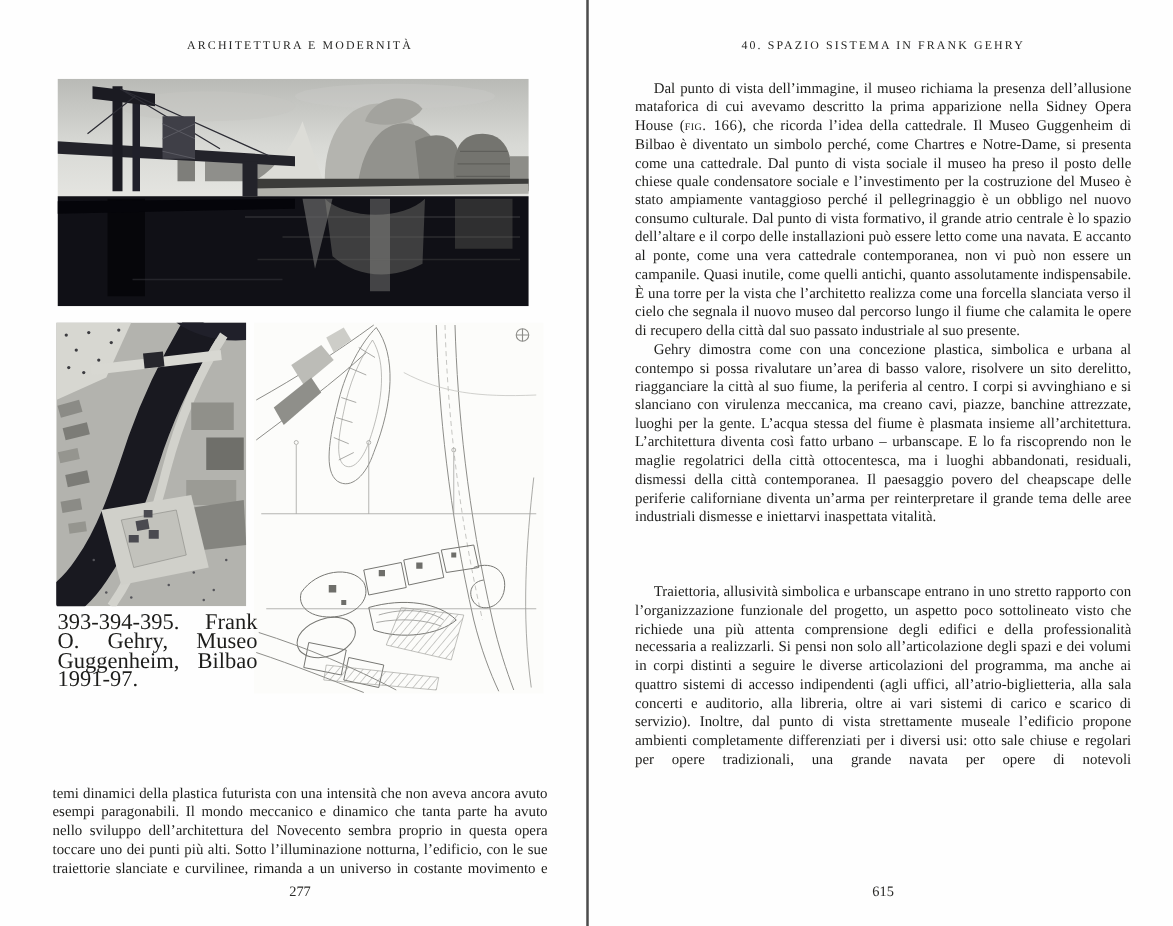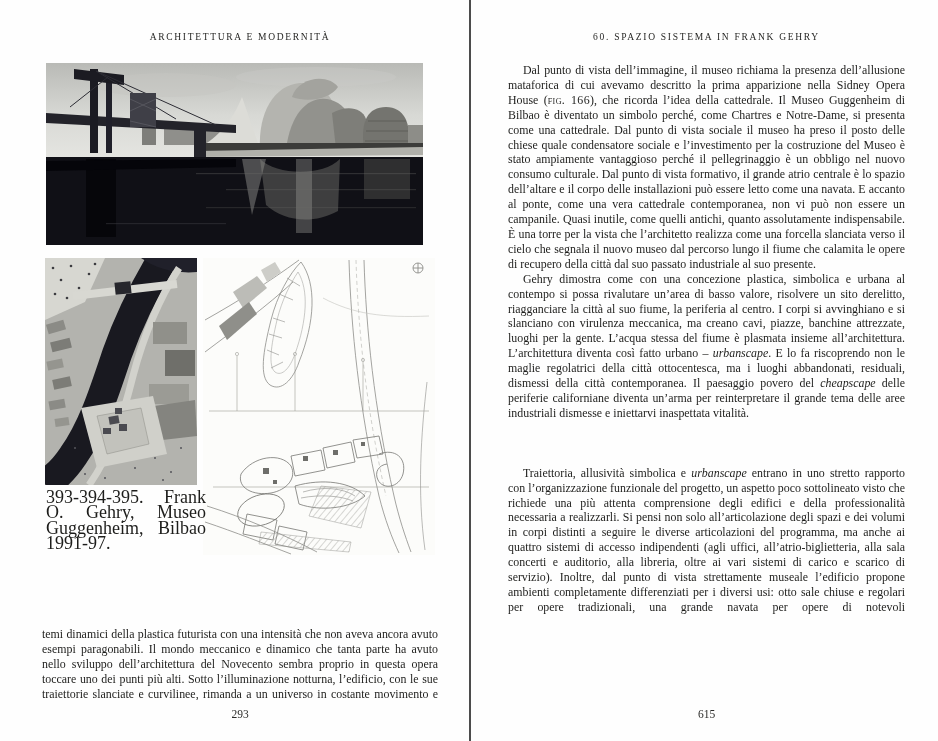--- a/index.html
+++ b/index.html
@@ -17,21 +17,21 @@
   .fig-plan{left:203px;top:258px;width:232px;height:297px;}
   .caption{position:absolute;left:46px;top:490px;width:160px;font-size:18px;
            line-height:15.4px;text-align:justify;color:#1d1d1b;}
   .body-text{position:absolute;font-size:11.9px;line-height:14.9px;text-align:justify;
              color:#1d1d1b;hyphens:auto;-webkit-hyphens:auto;}
   .bt-left{left:42px;top:582px;width:396px;height:118px;overflow:hidden;}
   .bt-right{left:508px;top:63px;width:397px;height:642px;overflow:hidden;}
   .body-text p{margin:0;}
   .body-text p.indent{text-indent:15px;}
   .body-text p.cont{text-align-last:justify;margin-top:45px;}
-  .it{font-style:italic;}
+  .it{}
   .sc{font-variant:small-caps;letter-spacing:.4px;}
   .folio{position:absolute;top:708px;font-size:11.5px;text-align:center;color:#2a2a28;}
   .folio-left{left:42px;width:396px;}
   .folio-right{left:508px;width:397px;}
 </style>
 </head>
 <body>
 
 <div class="spread">
 
@@ -203,27 +203,27 @@
         </g>
       </svg>
     </div>
 
     <div class="caption">393-394-395. Frank O. Gehry, Museo Guggenheim, Bilbao 1991-97.</div>
 
     <div class="body-text bt-left">
         <p class="cont"><span>temi dinamici della plastica futurista con una intensità che non aveva ancora avuto esempi paragonabili. Il mondo meccanico e dinamico che tanta parte ha avuto nello sviluppo dell’architettura del Novecento sembra proprio in questa opera toccare uno dei punti più alti. Sotto l’illuminazione notturna, l’edificio, con le sue traiettorie slanciate e curvilinee, rimanda a un universo in costante movimento e alla creazione di quella “luna meccanica” invocata dai futuristi. Ma seppure la</span></p>
       </div>
 
-    <div class="folio folio-left">293</div>
+    <div class="folio folio-left">277</div>
   </div>
 
   <div class="divider"></div>
 
   <div>
-    <div class="running-head rh-right">60. SPAZIO SISTEMA IN FRANK GEHRY</div>
+    <div class="running-head rh-right">40. SPAZIO SISTEMA IN FRANK GEHRY</div>
 
     <div class="body-text bt-right">
         <p class="indent"><span>Dal punto di vista dell’immagine, il museo richiama la presenza dell’allusione mataforica di cui avevamo descritto la prima apparizione nella Sidney Opera House (</span><span class="sc">fig. 166</span><span>), che ricorda l’idea della cattedrale. Il Museo Guggenheim di Bilbao è diventato un simbolo perché, come Chartres e Notre-Dame, si presenta come una cattedrale. Dal punto di vista sociale il museo ha preso il posto delle chiese quale condensatore sociale e l’investimento per la costruzione del Museo è stato ampiamente vantaggioso perché il pellegrinaggio è un obbligo nel nuovo consumo culturale. Dal punto di vista formativo, il grande atrio centrale è lo spazio dell’altare e il corpo delle installazioni può essere letto come una navata. E accanto al ponte, come una vera cattedrale contemporanea, non vi può non essere un campanile. Quasi inutile, come quelli antichi, quanto assolutamente indispensabile. È una torre per la vista che l’architetto realizza come una forcella slanciata verso il cielo che segnala il nuovo museo dal percorso lungo il fiume che calamita le opere di recupero della città dal suo passato industriale al suo presente.</span></p>
         <p class="indent"><span>Gehry dimostra come con una concezione plastica, simbolica e urbana al contempo si possa rivalutare un’area di basso valore, risolvere un sito derelitto, riagganciare la città al suo fiume, la periferia al centro. I corpi si avvinghiano e si slanciano con virulenza meccanica, ma creano cavi, piazze, banchine attrezzate, luoghi per la gente. L’acqua stessa del fiume è plasmata insieme all’architettura. L’architettura diventa così fatto urbano – </span><span class="it">urbanscape</span><span>. E lo fa riscoprendo non le maglie regolatrici della città ottocentesca, ma i luoghi abbandonati, residuali, dismessi della città contemporanea. Il paesaggio povero del </span><span class="it">cheapscape</span><span> delle periferie californiane diventa un’arma per reinterpretare il grande tema delle aree industriali dismesse e iniettarvi inaspettata vitalità.</span></p>
         <p class="indent cont"><span>Traiettoria, allusività simbolica e </span><span class="it">urbanscape</span><span> entrano in uno stretto rapporto con l’organizzazione funzionale del progetto, un aspetto poco sottolineato visto che richiede una più attenta comprensione degli edifici e della professionalità necessaria a realizzarli. Si pensi non solo all’articolazione degli spazi e dei volumi in corpi distinti a seguire le diverse articolazioni del programma, ma anche ai quattro sistemi di accesso indipendenti (agli uffici, all’atrio-biglietteria, alla sala concerti e auditorio, alla libreria, oltre ai vari sistemi di carico e scarico di servizio). Inoltre, dal punto di vista strettamente museale l’edificio propone ambienti completamente differenziati per i diversi usi: otto sale chiuse e regolari per opere tradizionali, una grande navata per opere di notevoli</span></p>
       </div>
 
     <div class="folio folio-right">615</div>
   </div>
 

